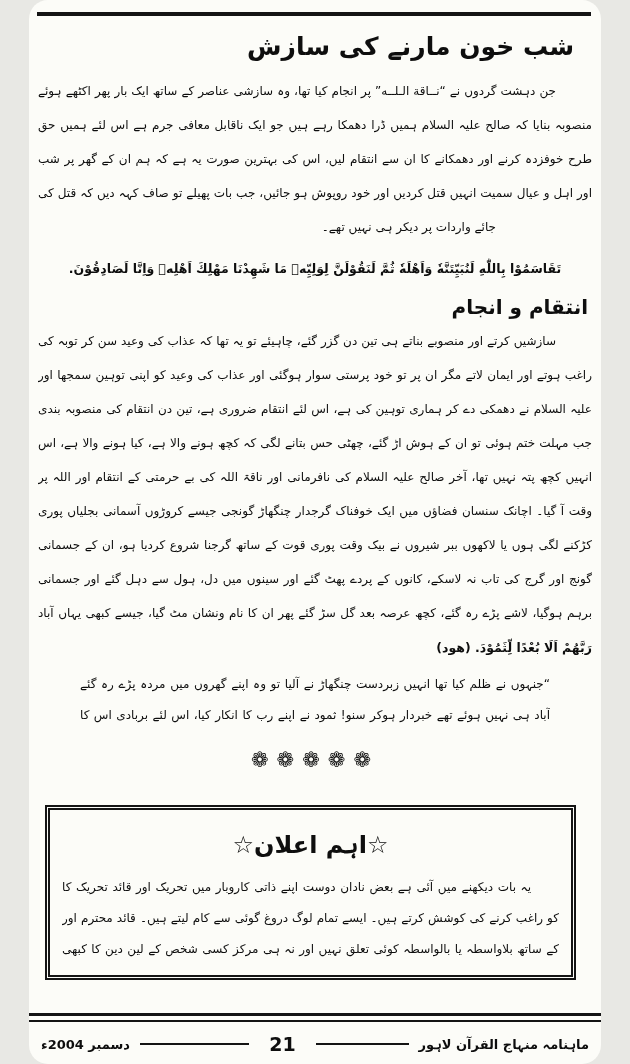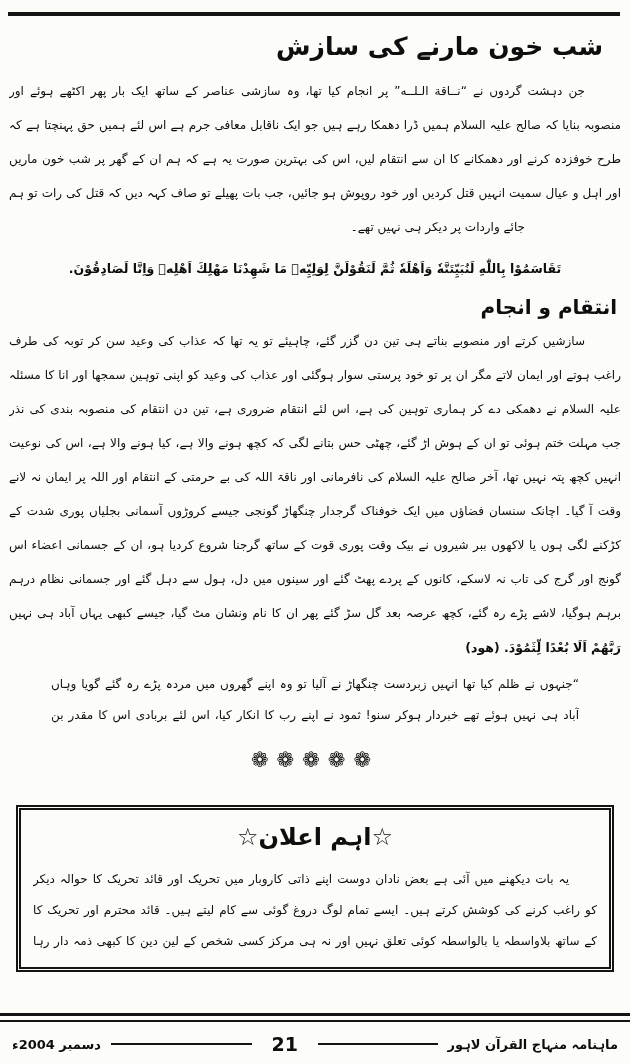--- a/index.html
+++ b/index.html
@@ -1,19 +1,20 @@
 <!DOCTYPE html>
 <html lang="ur"><head>
 <meta charset="utf-8">
 <style>
   html,body { margin:0; padding:0; background:#e8e8e4; }
   .page {
-    position:relative; width:630px; height:1064px; margin:0 auto;
+    position:relative; width:572px; height:1064px; margin:0 auto;
     background:#fcfcf8; color:#0e0e0e; overflow:hidden; box-sizing:border-box;
     font-family:"DejaVu Sans", sans-serif;
+    border-radius:19px;
   }
   .top-rule { position:absolute; top:12px; left:8px; right:10px; height:4px; background:#141414; }
   .content { position:absolute; top:24px; left:9px; right:9px; direction:rtl; }
 
   .title {
     margin:4px 0 8px; padding-left:14px; padding-right:18px;
     font-size:25px; font-weight:bold; text-align:right; line-height:38px;
   }
 
   .para { margin:0; }
@@ -40,22 +41,22 @@
   .translation { margin-top:4px; padding:0 42px; }
   .translation .line { height:31px; line-height:31px; font-size:12px; }
 
   .ornaments {
     margin-top:14px; height:30px; line-height:30px;
     text-align:center; letter-spacing:8px; font-size:21px; color:#111;
   }
   .flower { display:inline-block; }
 
   .announce {
-    margin:30px 7px 0 7px; border:5px double #141414;
-    padding:4px 12px 10px; background:#fcfcf8; box-sizing:border-box;
+    margin:30px 16px 0 7px; border:5px double #141414;
+    padding:12px 12px 10px; background:#fcfcf8; box-sizing:border-box;
   }
   .announce-title {
     text-align:center; font-size:24px; font-weight:bold; line-height:46px;
     letter-spacing:2px; margin-bottom:4px;
   }
   .announce .line { height:31px; line-height:31px; }
   .announce .indent-first { padding-right:28px; }
 
   .rule-thick { position:absolute; left:0; right:0; top:1013px; height:3px; background:#141414; }
   .rule-thin  { position:absolute; left:0; right:0; top:1020px; height:2px; background:#141414; }

